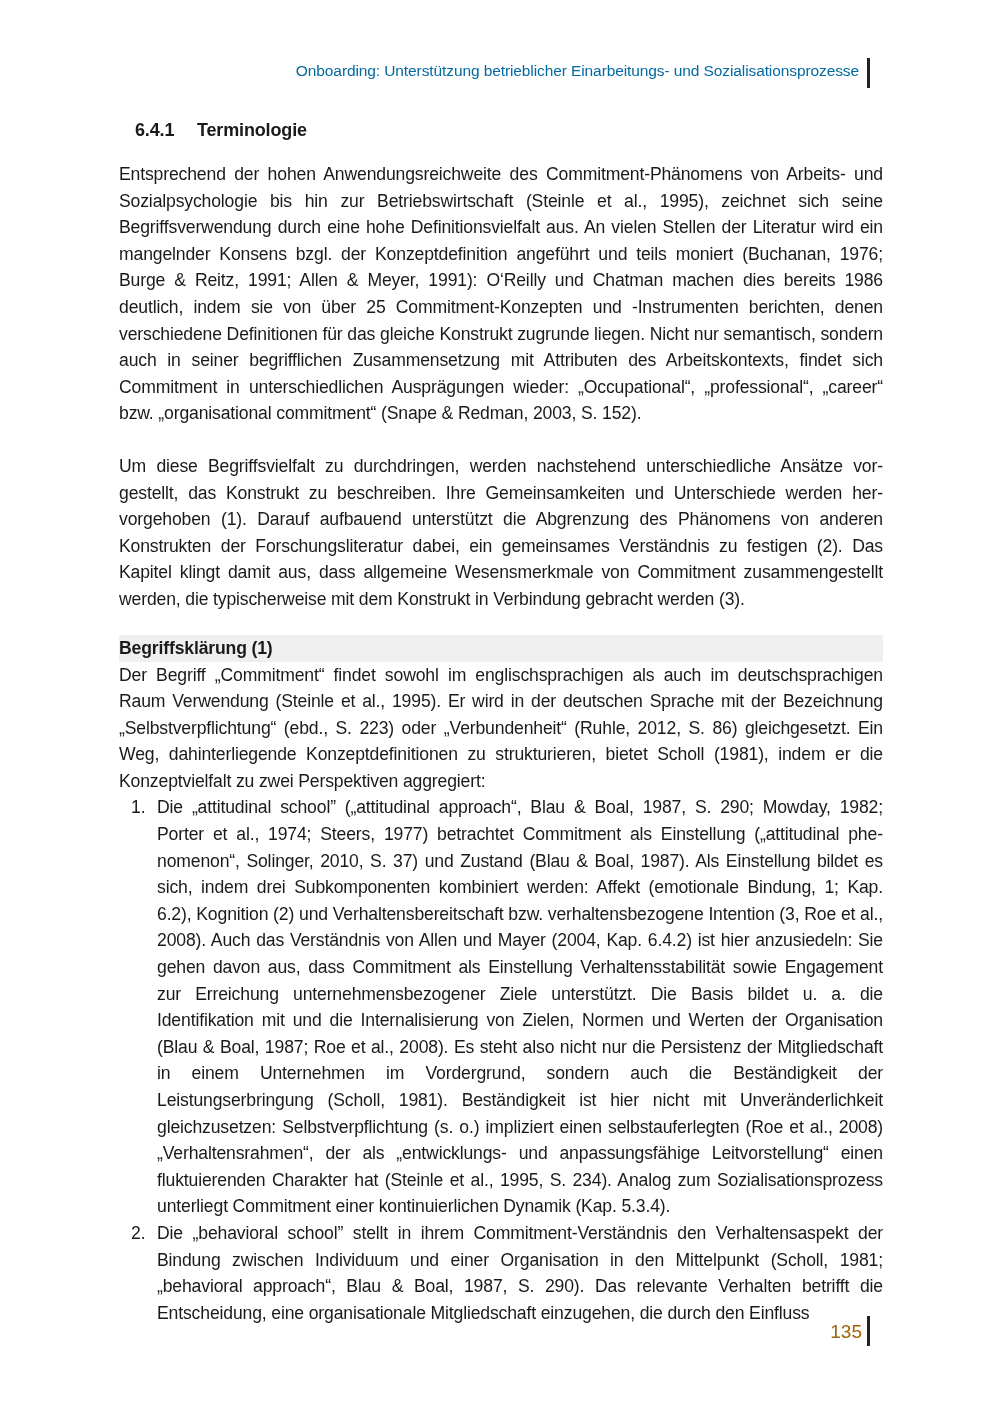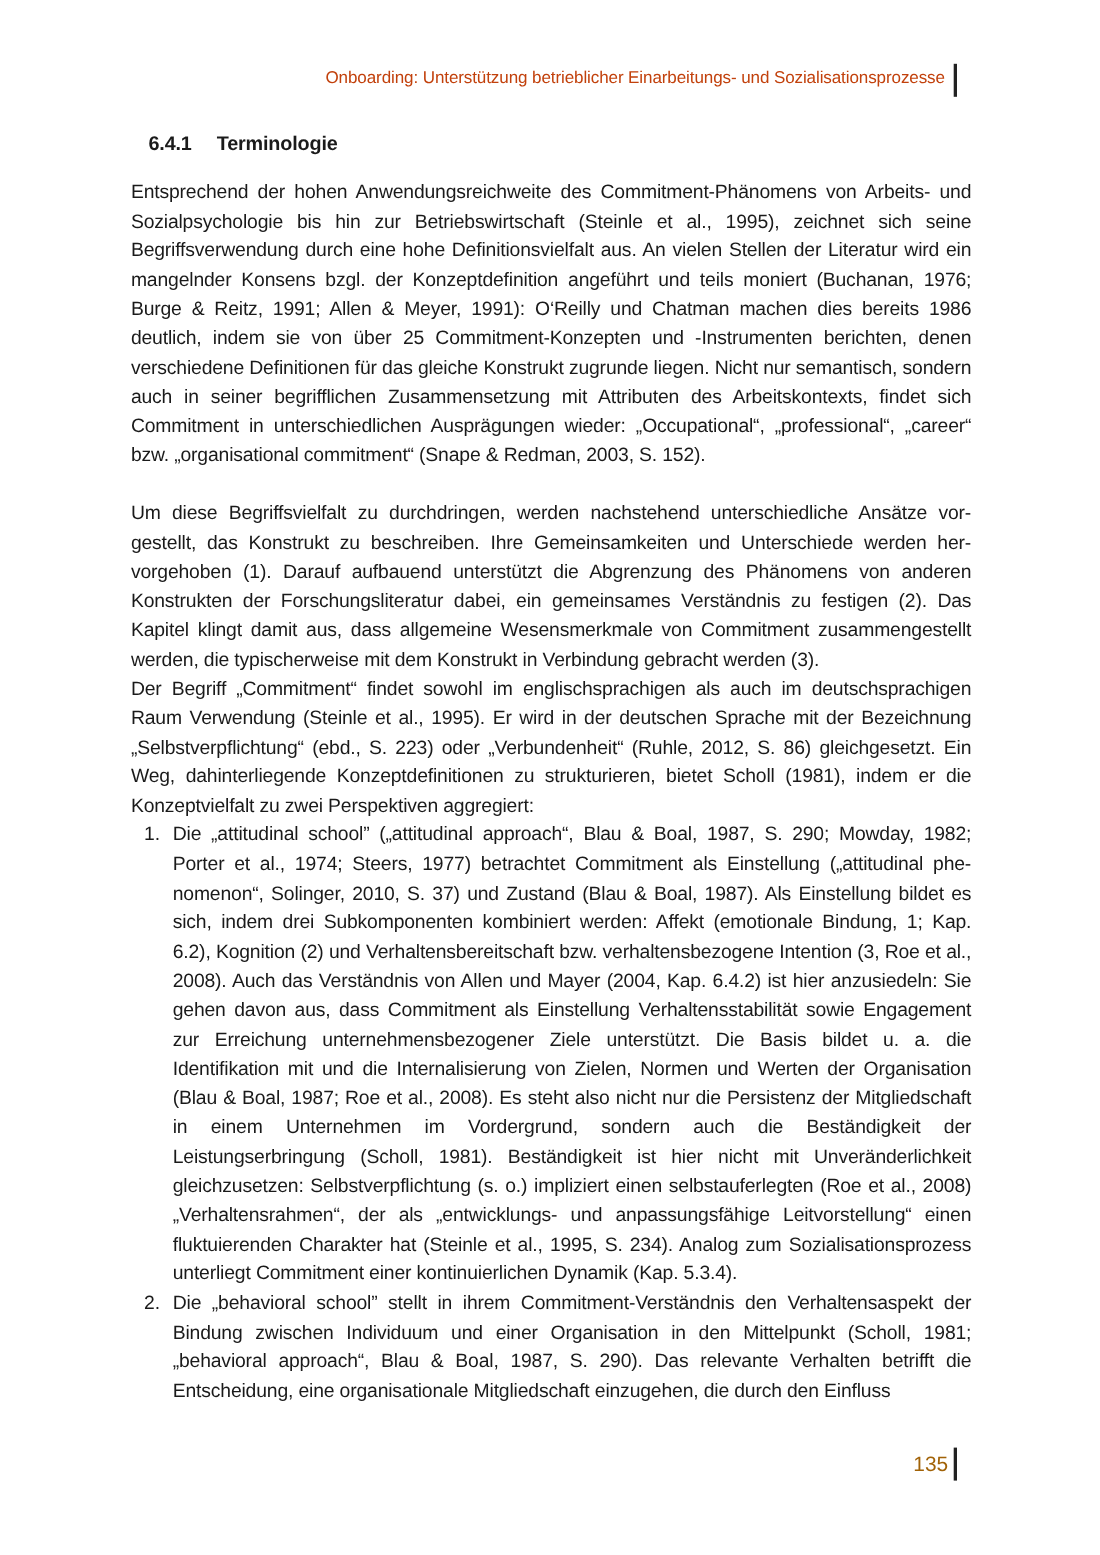--- a/index.html
+++ b/index.html
@@ -13,21 +13,21 @@
       position: relative;
       overflow: hidden;
       font-family: "Liberation Sans", sans-serif;
       color: #1a1a1a;
     }
     .running-header {
       position: absolute;
       top: 62px;
       right: 141px;
       font-size: 15.5px;
-      color: #c2410c;
+      color: #0369a1;
       white-space: nowrap;
       letter-spacing: -0.1px;
     }
     .header-rule {
       position: absolute;
       top: 58px;
       left: 867px;
       width: 3px;
       height: 30px;
       background: #222;
@@ -104,20 +104,21 @@
 
 <div class="content">
   <h2 class="section-title">
     <span class="num">6.4.1</span><span>Terminologie</span>
   </h2>
 
   <p>Entsprechend der hohen Anwendungsreichweite des Commitment-Phänomens von Arbeits- und Sozialpsychologie bis hin zur Betriebswirtschaft (Steinle et al., 1995), zeichnet sich seine Begriffsverwendung durch eine hohe Definitionsvielfalt aus. An vielen Stellen der Literatur wird ein mangelnder Konsens bzgl. der Konzeptdefinition angeführt und teils moniert (Buchanan, 1976; Burge &amp; Reitz, 1991; Allen &amp; Meyer, 1991): O‘Reilly und Chatman machen dies bereits 1986 deutlich, indem sie von über 25 Commitment-Konzepten und -Instrumenten berichten, denen verschiedene Definitionen für das gleiche Konstrukt zugrunde liegen. Nicht nur seman­tisch, sondern auch in seiner begrifflichen Zusammensetzung mit Attributen des Arbeitskon­texts, findet sich Commitment in unterschiedlichen Ausprägungen wieder: „Occupational“, „professional“, „career“ bzw. „organisational commitment“ (Snape &amp; Redman, 2003, S. 152).</p>
   <div class="para-gap"></div>
   <p>Um diese Begriffsvielfalt zu durchdringen, werden nachstehend unterschiedliche Ansätze vor­gestellt, das Konstrukt zu beschreiben. Ihre Gemeinsamkeiten und Unterschiede werden her­vorgehoben (1). Darauf aufbauend unterstützt die Abgrenzung des Phänomens von anderen Konstrukten der Forschungsliteratur dabei, ein gemeinsames Verständnis zu festigen (2). Das Kapitel klingt damit aus, dass allgemeine Wesensmerkmale von Commitment zusammenge­stellt werden, die typischerweise mit dem Konstrukt in Verbindung gebracht werden (3).</p>
 
+  <div class="subheading">Begriffsklärung (1)</div>
   <p>Der Begriff „Commitment“ findet sowohl im englischsprachigen als auch im deutschsprachigen Raum Verwendung (Steinle et al., 1995). Er wird in der deutschen Sprache mit der Bezeich­nung „Selbstverpflichtung“ (ebd., S. 223) oder „Verbundenheit“ (Ruhle, 2012, S. 86) gleichge­setzt. Ein Weg, dahinterliegende Konzeptdefinitionen zu strukturieren, bietet Scholl (1981), indem er die Konzeptvielfalt zu zwei Perspektiven aggregiert:</p>
 
   <ol class="schools">
     <li>
       <span class="marker">1.</span><span>Die „</span><b>attitudinal school</b><span>” („attitudinal approach“, Blau &amp; Boal, 1987, S. 290; Mowday, 1982; Porter et al., 1974; Steers, 1977) betrachtet Commitment als </span><b>Einstellung</b><span> („attitudinal phe­nomenon“, Solinger, 2010, S. 37) und Zustand (Blau &amp; Boal, 1987). Als Einstellung bildet es sich, indem drei Subkomponenten kombiniert werden: Affekt (emotionale Bindung, 1; Kap. 6.2), Kognition (2) und Verhaltensbereitschaft bzw. verhaltensbezogene Intention (3, Roe et al., 2008). Auch das Verständnis von Allen und Mayer (2004, Kap. 6.4.2) ist hier anzusiedeln: Sie gehen davon aus, dass Commitment als Einstellung Verhaltensstabilität sowie Engagement zur Erreichung unternehmensbezogener Ziele unterstützt. Die Basis bildet u. a. die Identifikation mit und die Internalisierung von Zielen, Normen und Werten der Organisation (Blau &amp; Boal, 1987; Roe et al., 2008). Es steht also nicht nur die Persis­tenz der Mitgliedschaft in einem Unternehmen im Vordergrund, sondern auch die Bestän­digkeit der Leistungserbringung (Scholl, 1981). Beständigkeit ist hier nicht mit Unverän­derlichkeit gleichzusetzen: Selbstverpflichtung (s. o.) impliziert einen selbstauferlegten (Roe et al., 2008) „Verhaltensrahmen“, der als „entwicklungs- und anpassungsfähige Leit­vorstellung“ einen fluktuierenden Charakter hat (Steinle et al., 1995, S. 234). Analog zum Sozialisationsprozess unterliegt Commitment einer kontinuierlichen Dynamik (Kap. 5.3.4).</span>
     </li>
     <li>
       <span class="marker">2.</span><span>Die „</span><b>behavioral school</b><span>” stellt in ihrem Commitment-Verständnis den </span><b>Verhalten</b><span>saspekt der Bindung zwischen Individuum und einer Organisation in den Mittelpunkt (Scholl, 1981; „behavioral approach“, Blau &amp; Boal, 1987, S. 290). Das relevante Verhalten betrifft die Entscheidung, eine organisationale Mitgliedschaft einzugehen, die durch den Einfluss</span>
     </li>
   </ol>

